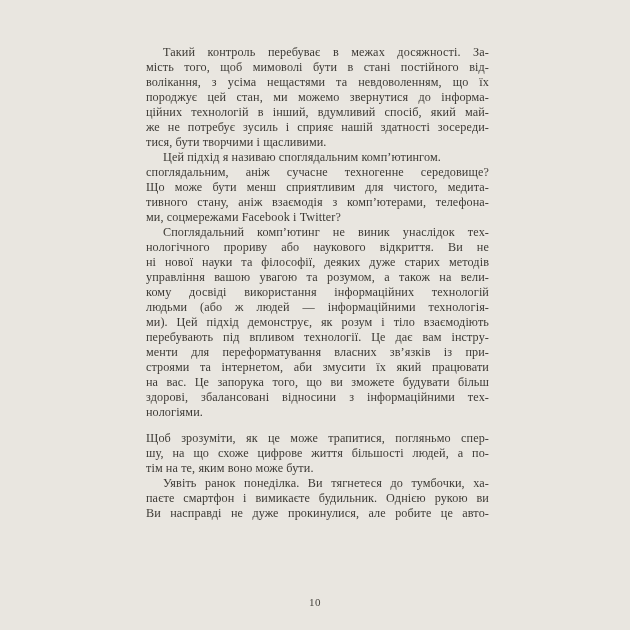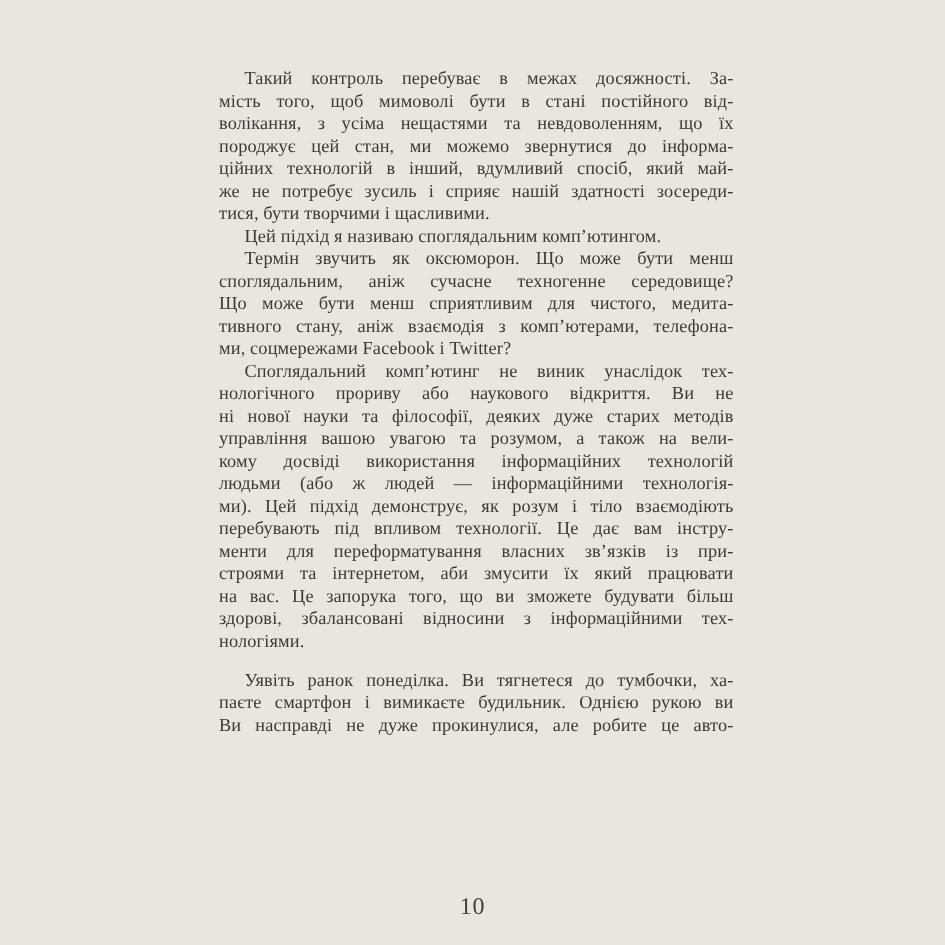--- a/index.html
+++ b/index.html
@@ -41,21 +41,21 @@
   }
   .ind { text-indent: 17px; }
   .gap { height: 11px; }
   .it { }
   .pagenum {
     position: absolute;
     left: 0;
     top: 596px;
     width: 630px;
     text-align: center;
-    font-size: 16px;
+    font-size: 11px;
     letter-spacing: 0.5px;
     color: #45423c;
   }
 </style>
 </head>
 <body>
 
 <div class="page">
   <div class="body-text">
 
@@ -67,21 +67,20 @@
       <div class="ln">ційних технологій в інший, вдумливий спосіб, який май-</div>
       <div class="ln">же не потребує зусиль і сприяє нашій здатності зосереди-</div>
       <div class="ln end">тися, бути творчими і щасливими.</div>
     </div>
 
     <div>
       <div class="ln end ind"><span>Цей підхід я називаю </span><span class="it">споглядальним комп’ютингом</span><span>.</span></div>
     </div>
 
     <div>
-      <div class="ln ind">Термін звучить як оксюморон. Що може бути менш</div>
       <div class="ln">споглядальним, аніж сучасне техногенне середовище?</div>
       <div class="ln">Що може бути менш сприятливим для чистого, медита-</div>
       <div class="ln">тивного стану, аніж взаємодія з комп’ютерами, телефона-</div>
       <div class="ln end"><span>ми, соцмережами </span><span class="it">Facebook</span><span> і </span><span class="it">Twitter</span><span>?</span></div>
     </div>
 
     <div>
       <div class="ln ind">Споглядальний комп’ютинг не виник унаслідок тех-</div>
       <div class="ln">нологічного прориву або наукового відкриття. Ви не</div>
       <div class="ln">ні нової науки та філософії, деяких дуже старих методів</div>
@@ -92,20 +91,25 @@
       <div class="ln">перебувають під впливом технології. Це дає вам інстру-</div>
       <div class="ln">менти для переформатування власних зв’язків із при-</div>
       <div class="ln">строями та інтернетом, аби змусити їх який працювати</div>
       <div class="ln">на вас. Це запорука того, що ви зможете будувати більш</div>
       <div class="ln">здорові, збалансовані відносини з інформаційними тех-</div>
       <div class="ln end">нологіями.</div>
     </div>
 
     <div class="gap"></div>
 
+    <div>
+      <div class="ln">Щоб зрозуміти, як це може трапитися, погляньмо спер-</div>
+      <div class="ln">шу, на що схоже цифрове життя більшості людей, а по-</div>
+      <div class="ln end">тім на те, яким воно може бути.</div>
+    </div>
 
     <div>
       <div class="ln ind">Уявіть ранок понеділка. Ви тягнетеся до тумбочки, ха-</div>
       <div class="ln">паєте смартфон і вимикаєте будильник. Однією рукою ви</div>
       <div class="ln">Ви насправді не дуже прокинулися, але робите це авто-</div>
     </div>
 
   </div>
 
   <div class="pagenum">10</div>

